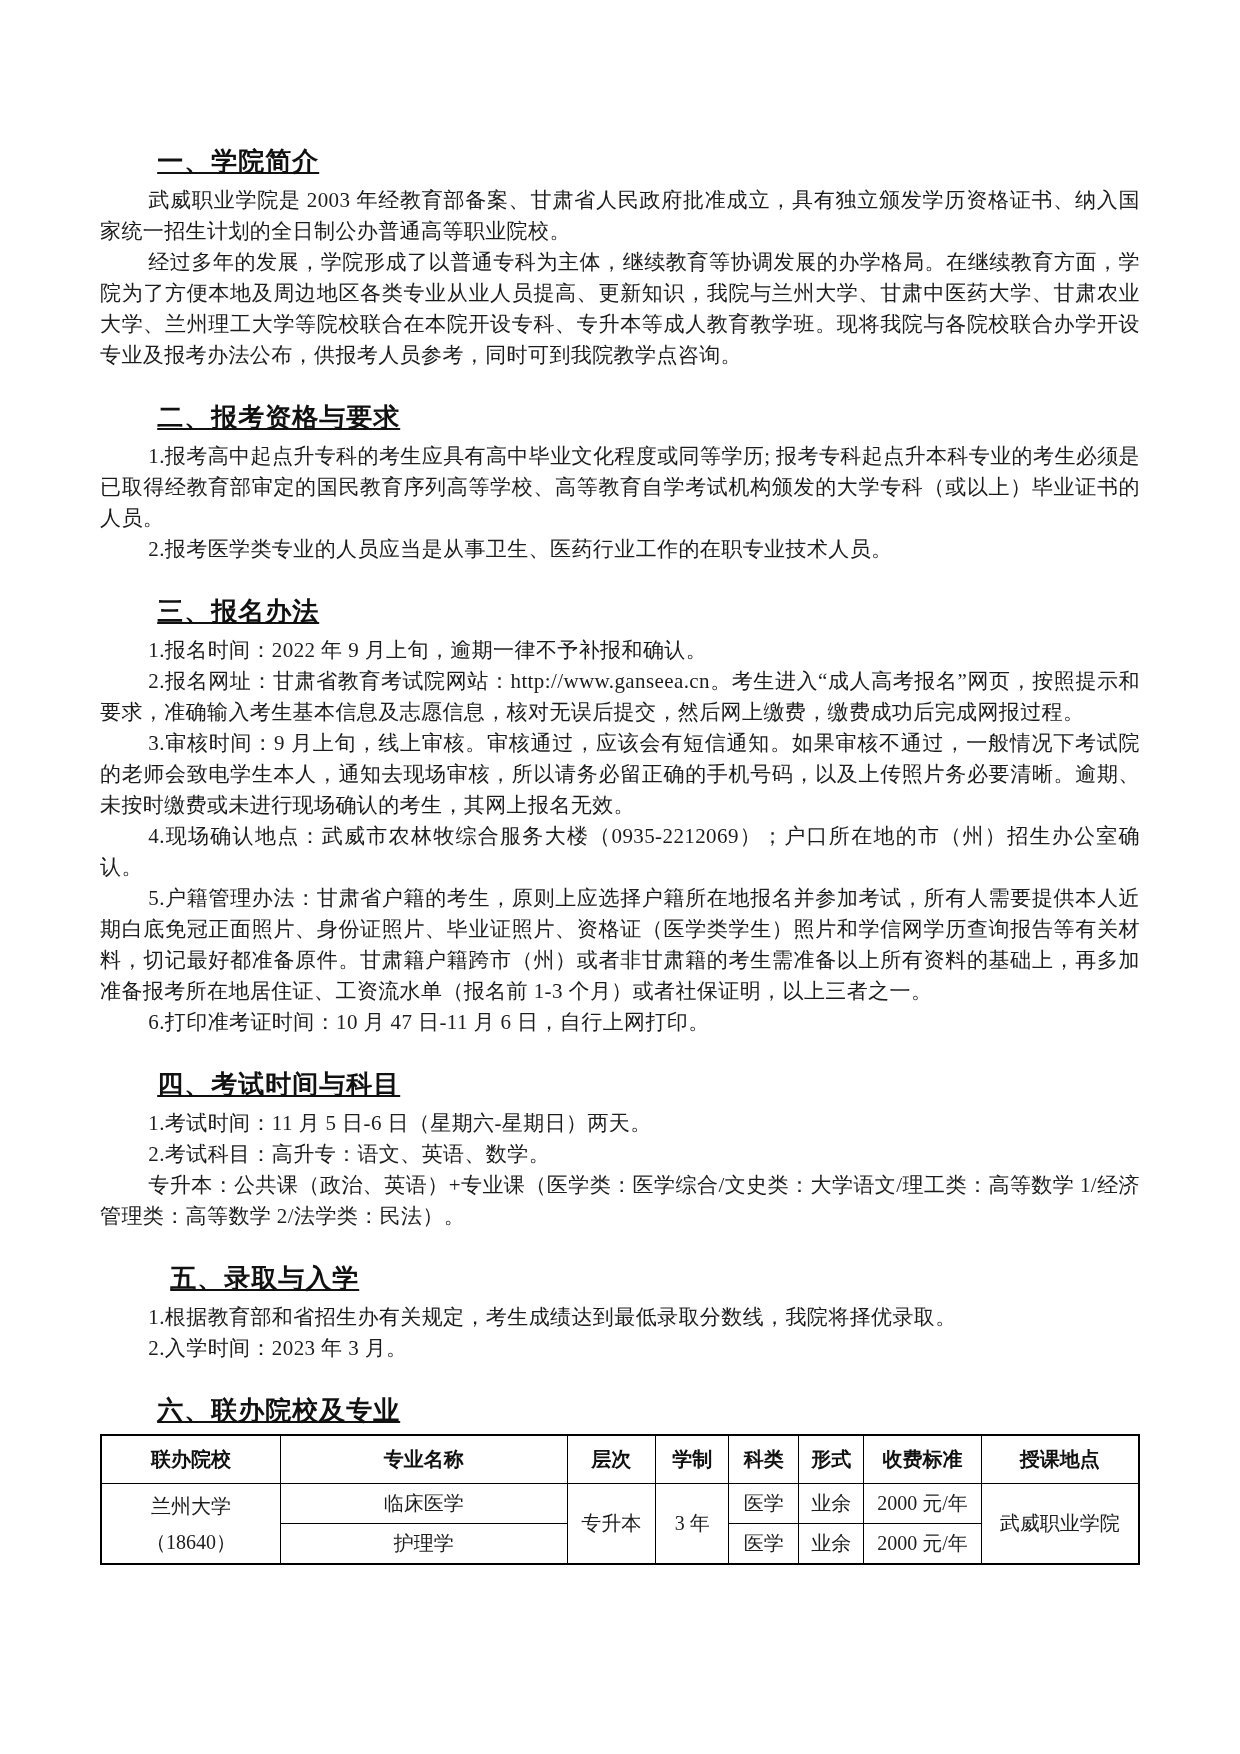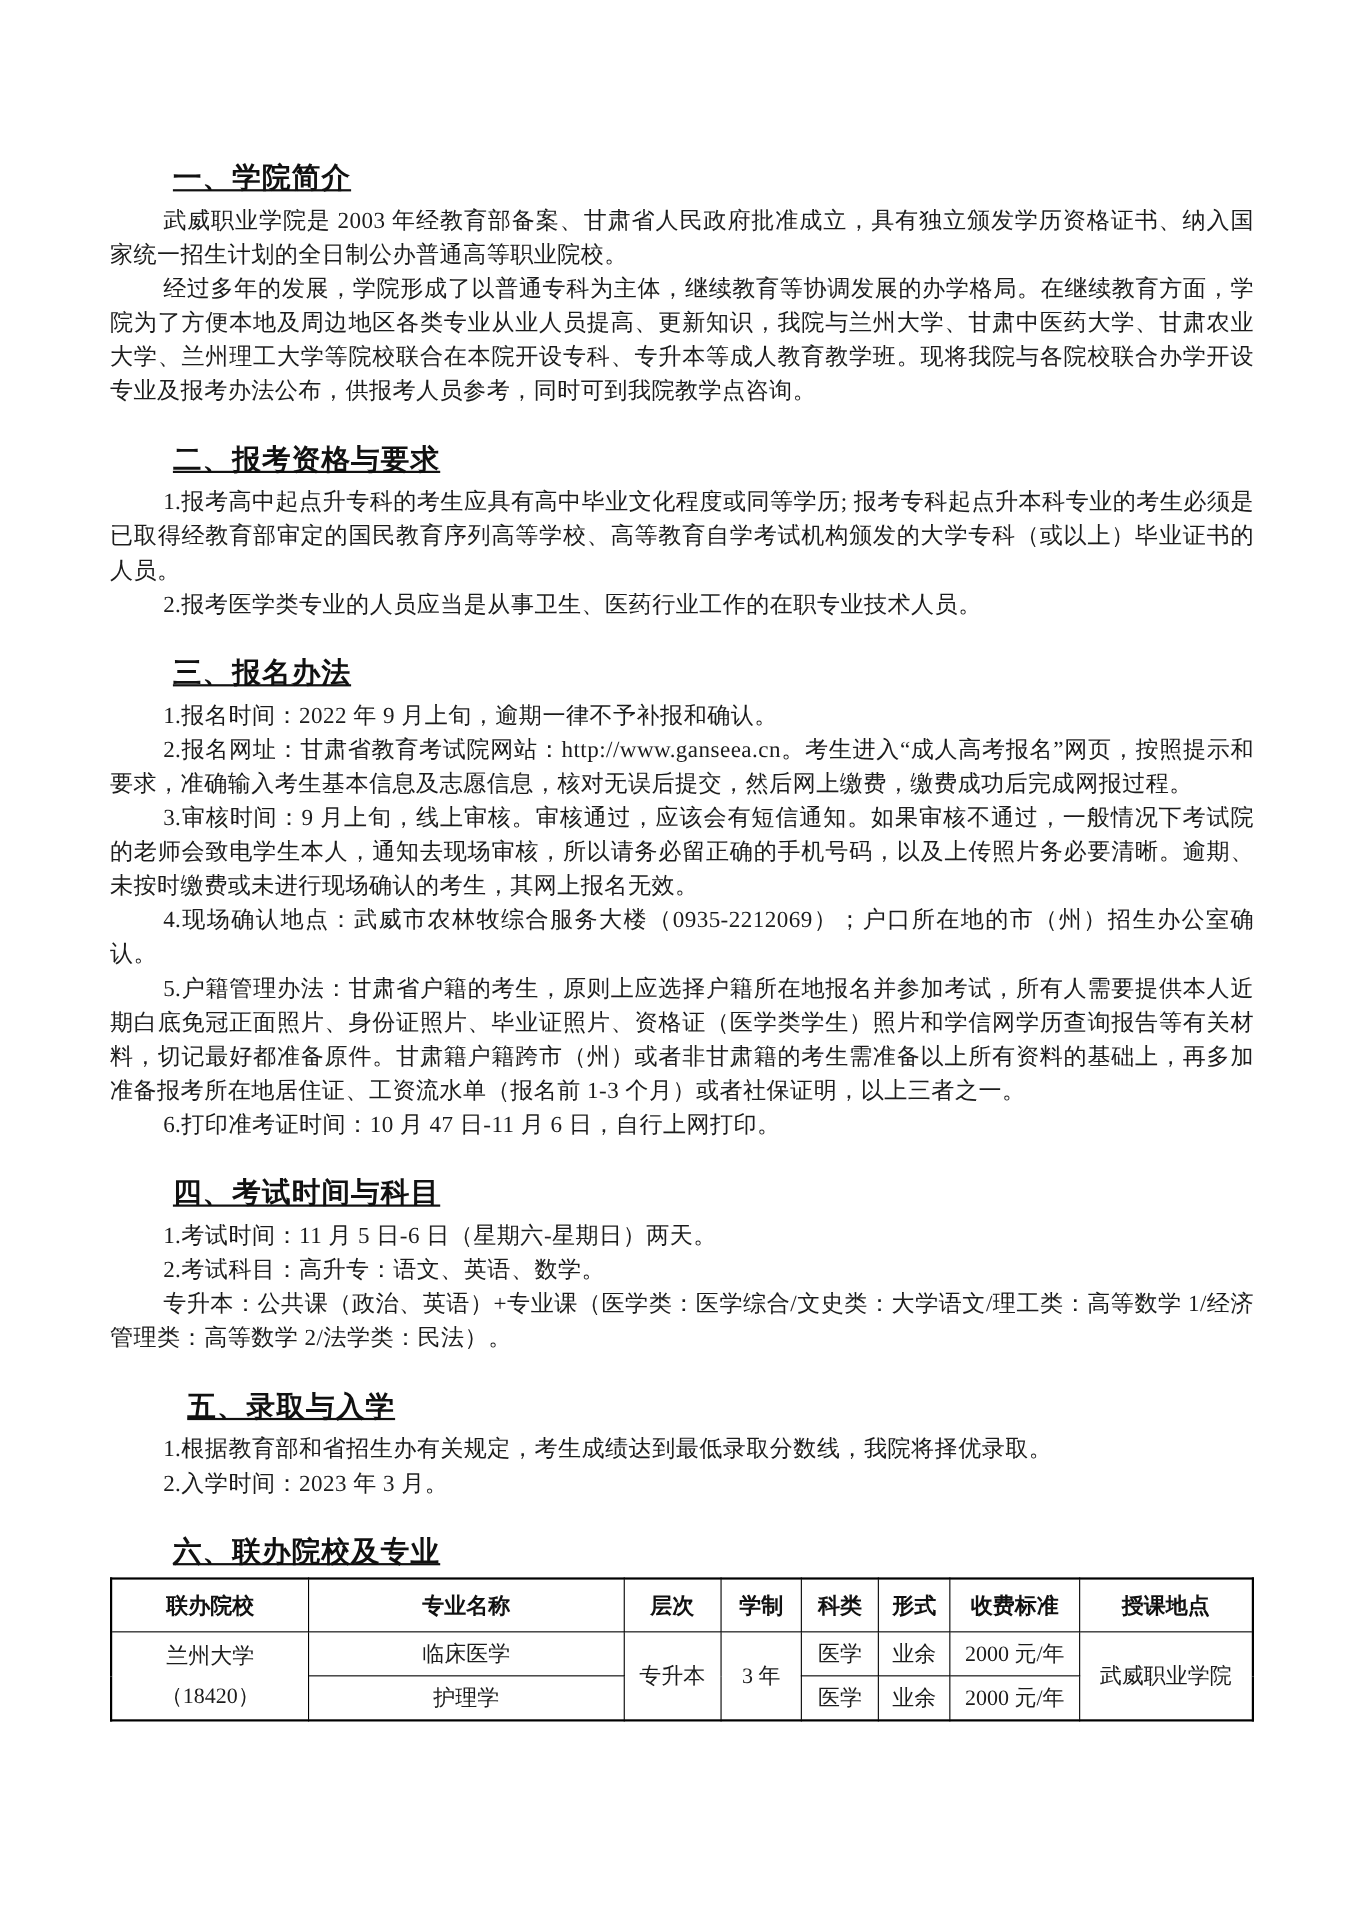--- a/index.html
+++ b/index.html
@@ -126,21 +126,21 @@
           <th>科类</th>
           <th>形式</th>
           <th>收费标准</th>
           <th>授课地点</th>
         </tr>
       </thead>
       <tbody>
         <tr>
           <td rowspan="2">
             <div class="college-line">兰州大学</div>
-            <div class="college-line">（18420）</div>
+            <div class="college-line">（18640）</div>
           </td>
           <td>临床医学</td>
           <td rowspan="2">专升本</td>
           <td rowspan="2">3 年</td>
           <td>医学</td>
           <td>业余</td>
           <td>2000 元/年</td>
           <td rowspan="2">武威职业学院</td>
         </tr>
         <tr>

